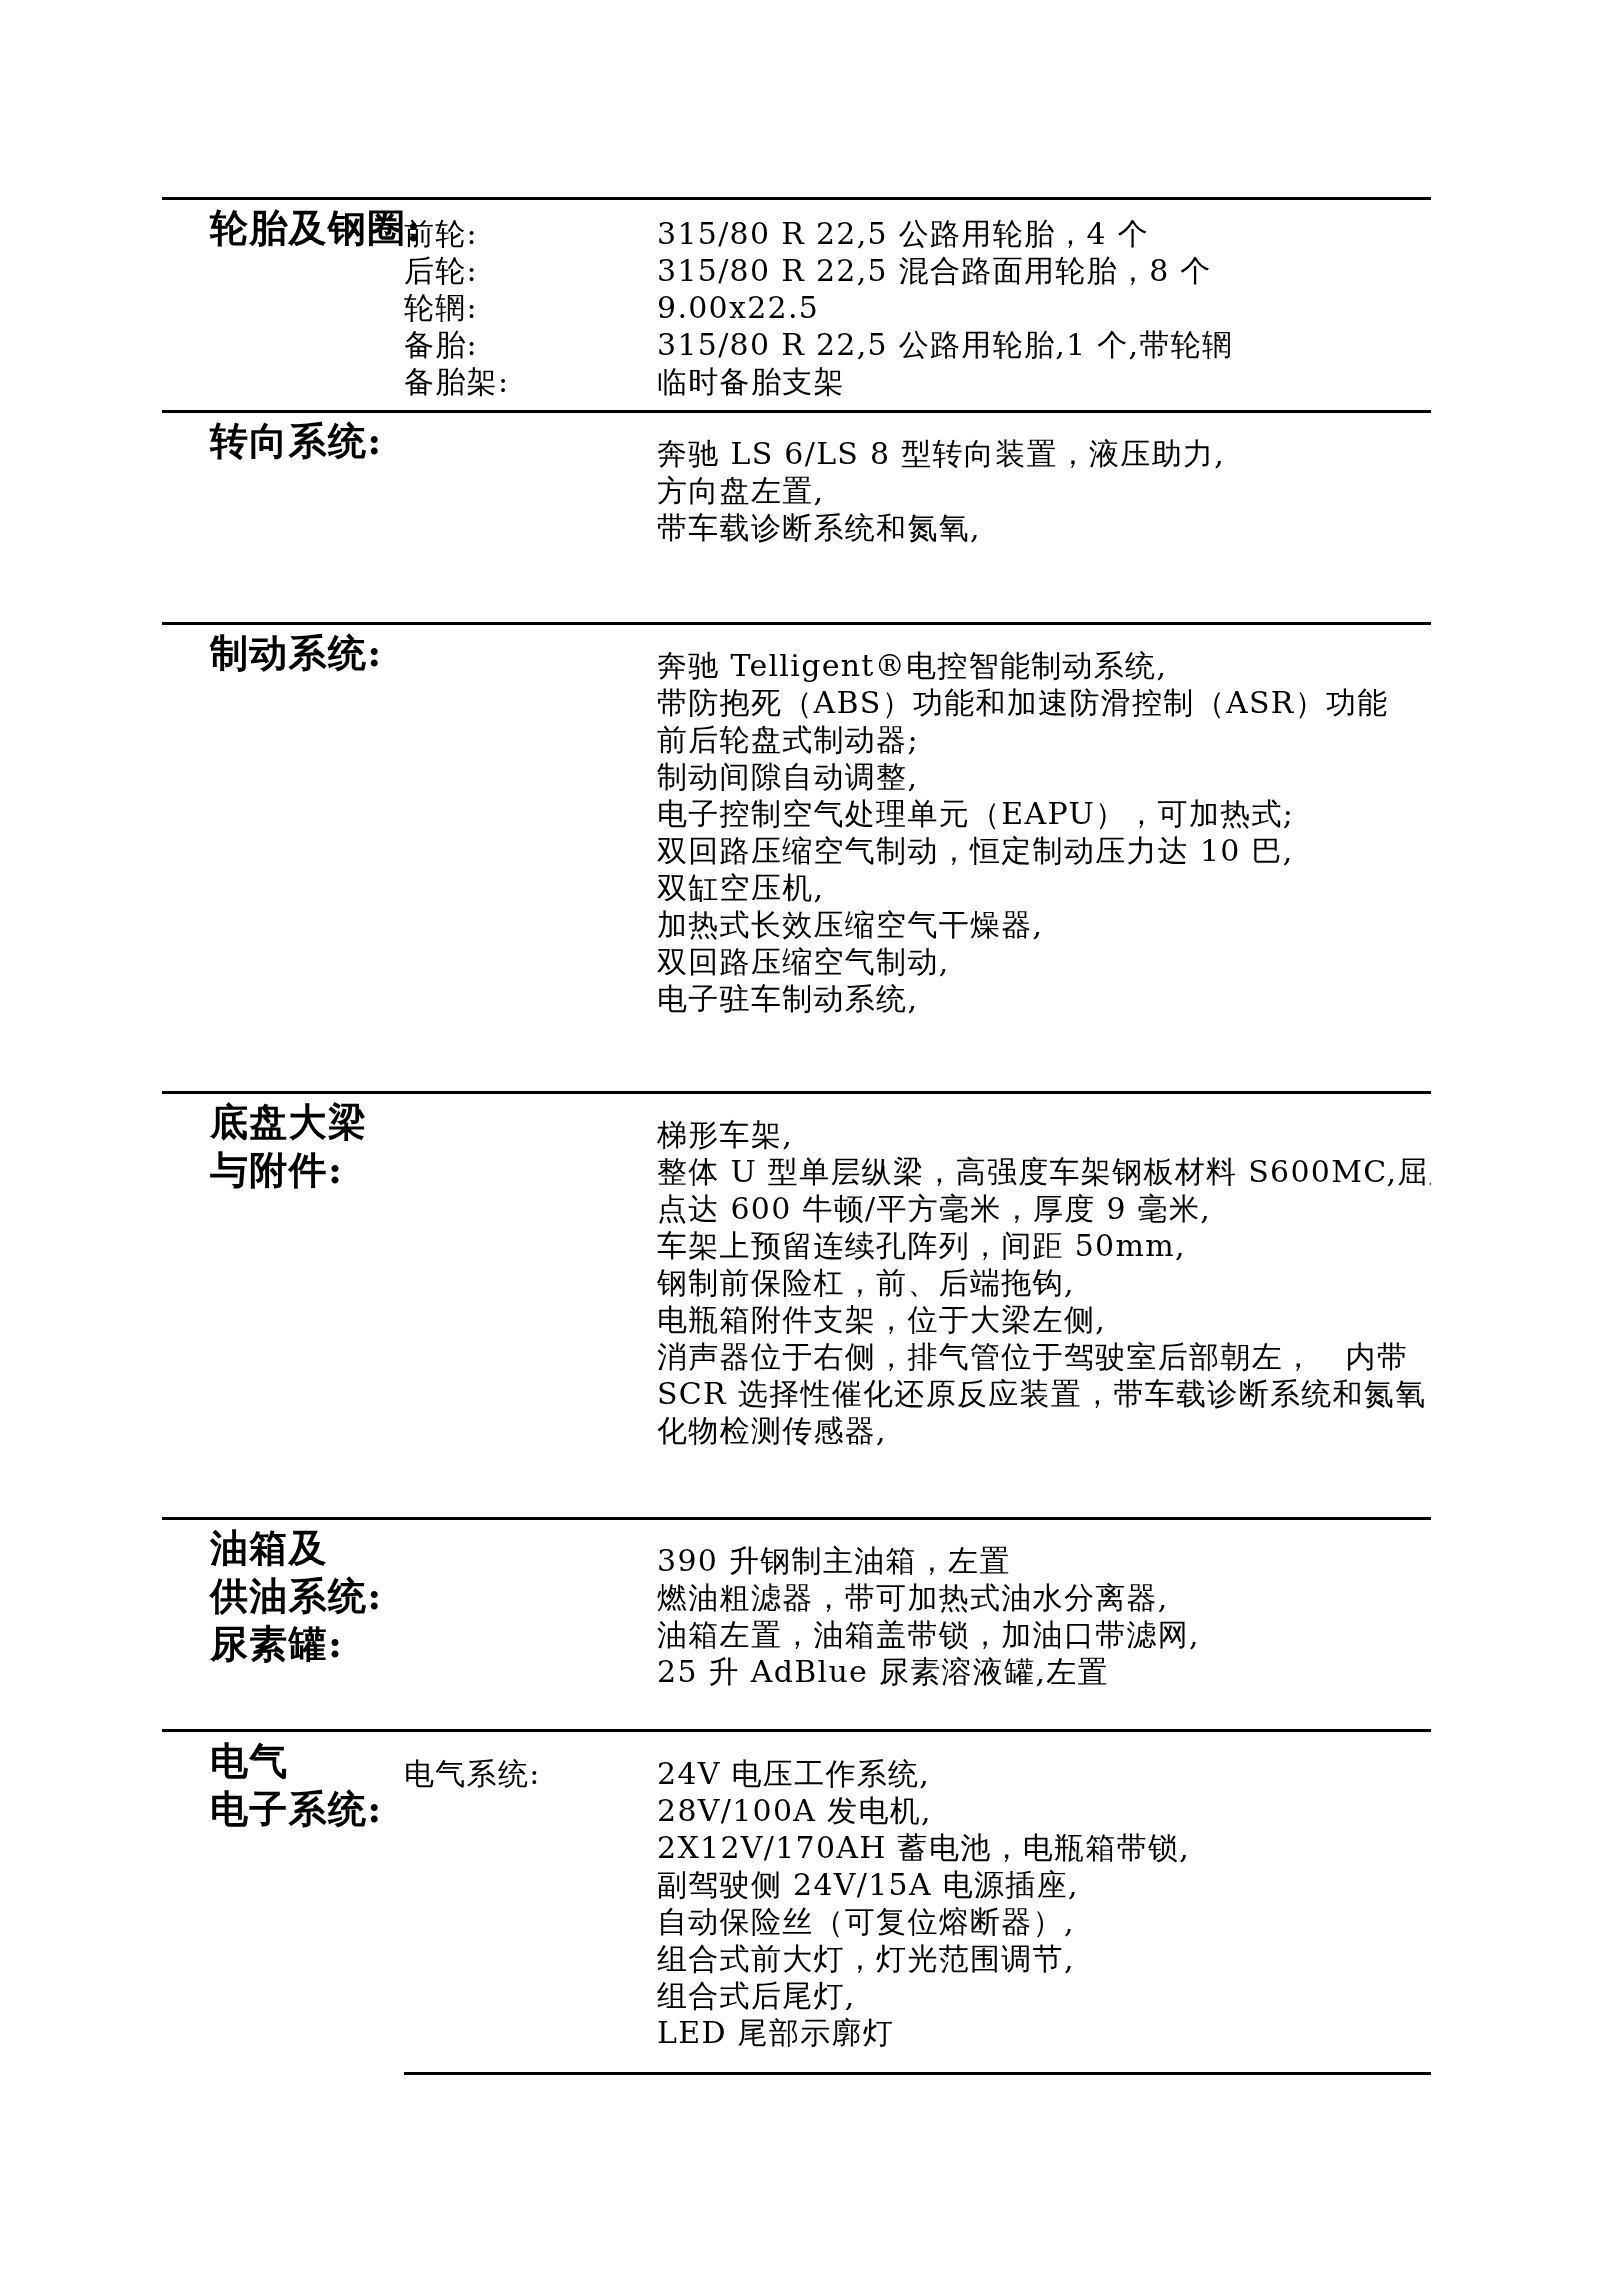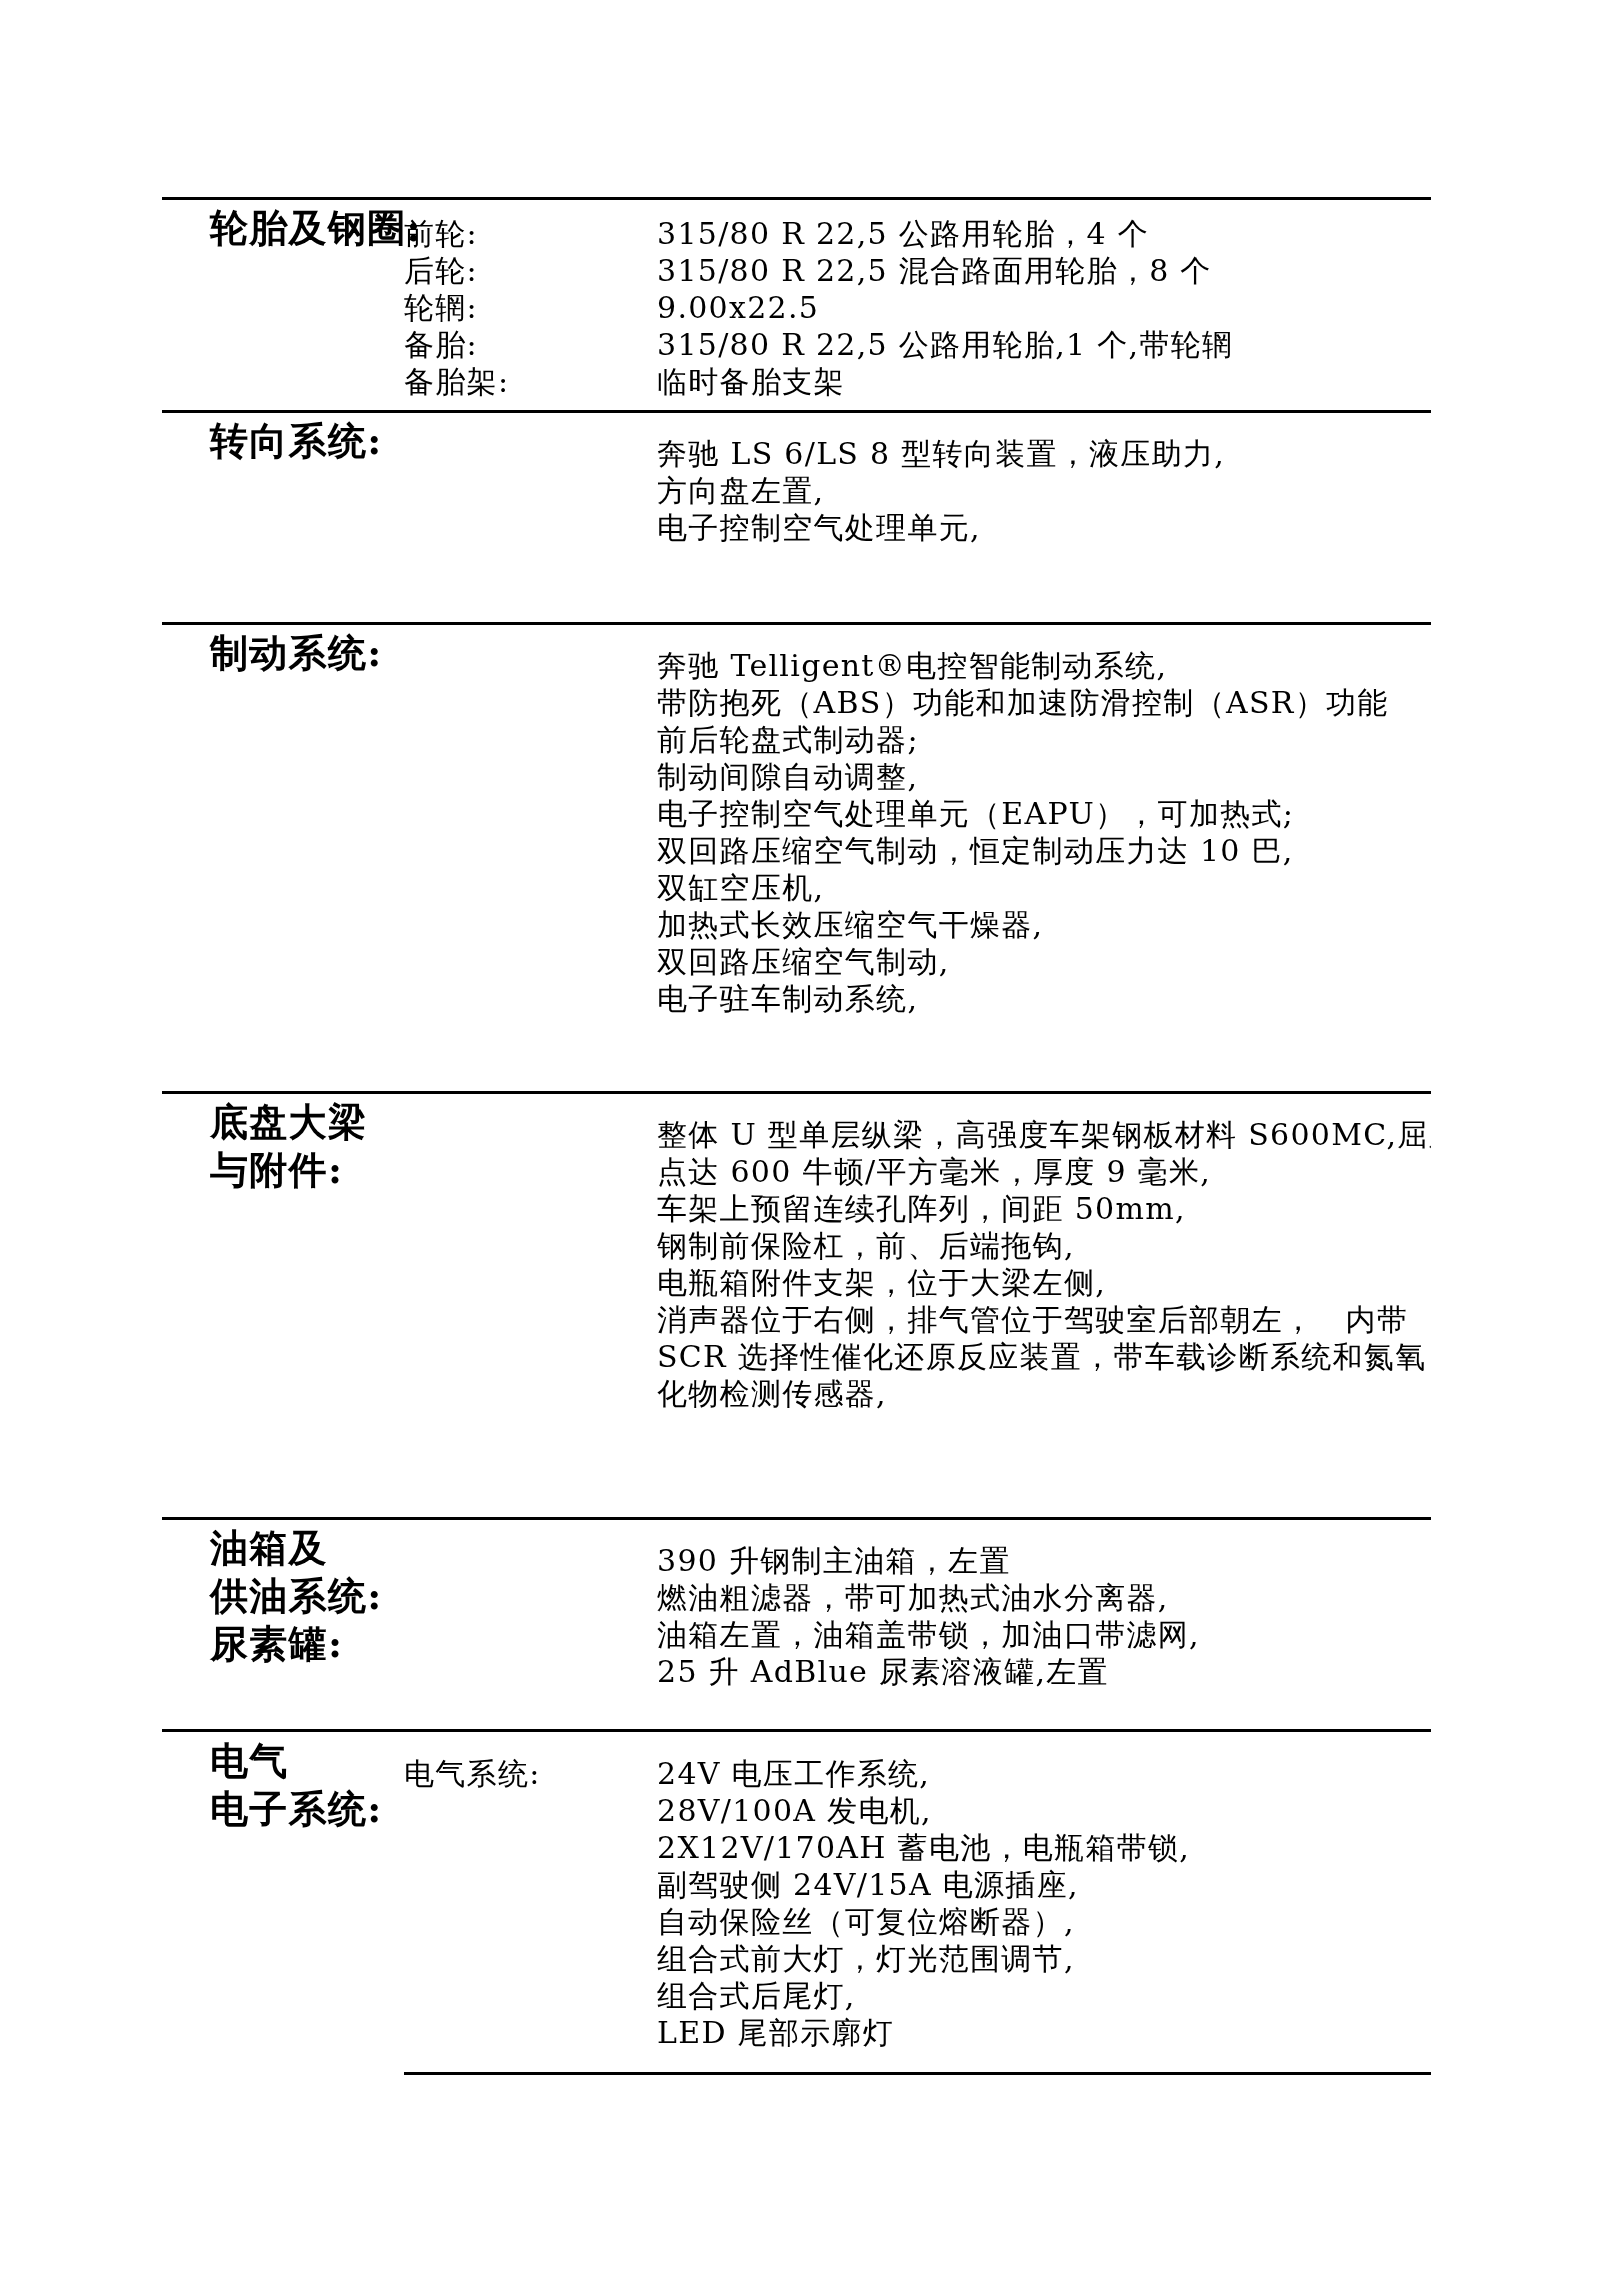--- a/index.html
+++ b/index.html
@@ -90,21 +90,21 @@
       <div class="label-line">转向系统:</div>
     </div>
     <div class="rows">
       <div class="row">
         <span class="val">奔驰 LS 6/LS 8 型转向装置，液压助力,</span>
       </div>
       <div class="row">
         <span class="val">方向盘左置,</span>
       </div>
       <div class="row">
-        <span class="val">电子控制空气处理单元,</span>
+        <span class="val">带车载诊断系统和氮氧,</span>
       </div>
     </div>
   </div>
 
   <div class="section" style="top:629px">
     <div class="labels">
       <div class="label-line">制动系统:</div>
     </div>
     <div class="rows">
       <div class="row">
@@ -139,20 +139,23 @@
       </div>
     </div>
   </div>
 
   <div class="section" style="top:1098px">
     <div class="labels">
       <div class="label-line">底盘大梁</div>
       <div class="label-line">与附件:</div>
     </div>
     <div class="rows">
+      <div class="row">
+        <span class="val">梯形车架,</span>
+      </div>
       <div class="row">
         <span class="val">整体 U 型单层纵梁，高强度车架钢板材料 S600MC,屈服</span>
       </div>
       <div class="row">
         <span class="val">点达 600 牛顿/平方毫米，厚度 9 毫米,</span>
       </div>
       <div class="row">
         <span class="val">车架上预留连续孔阵列，间距 50mm,</span>
       </div>
       <div class="row">

